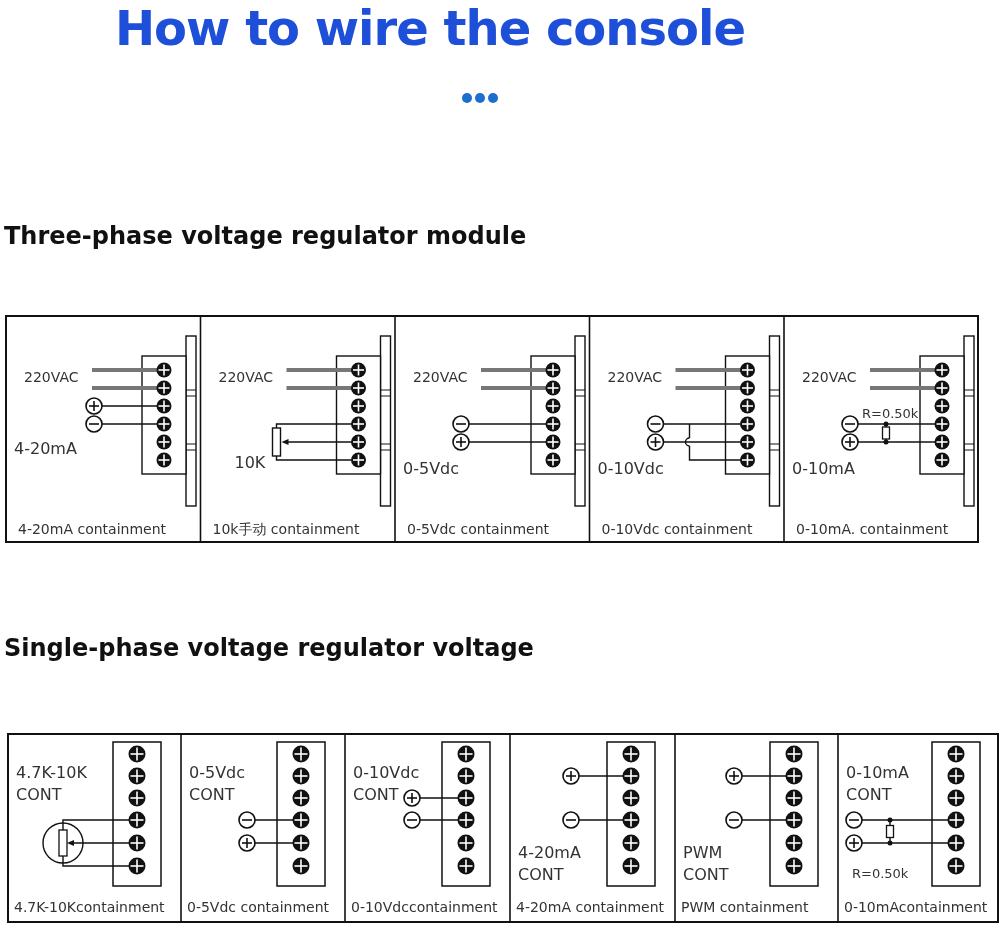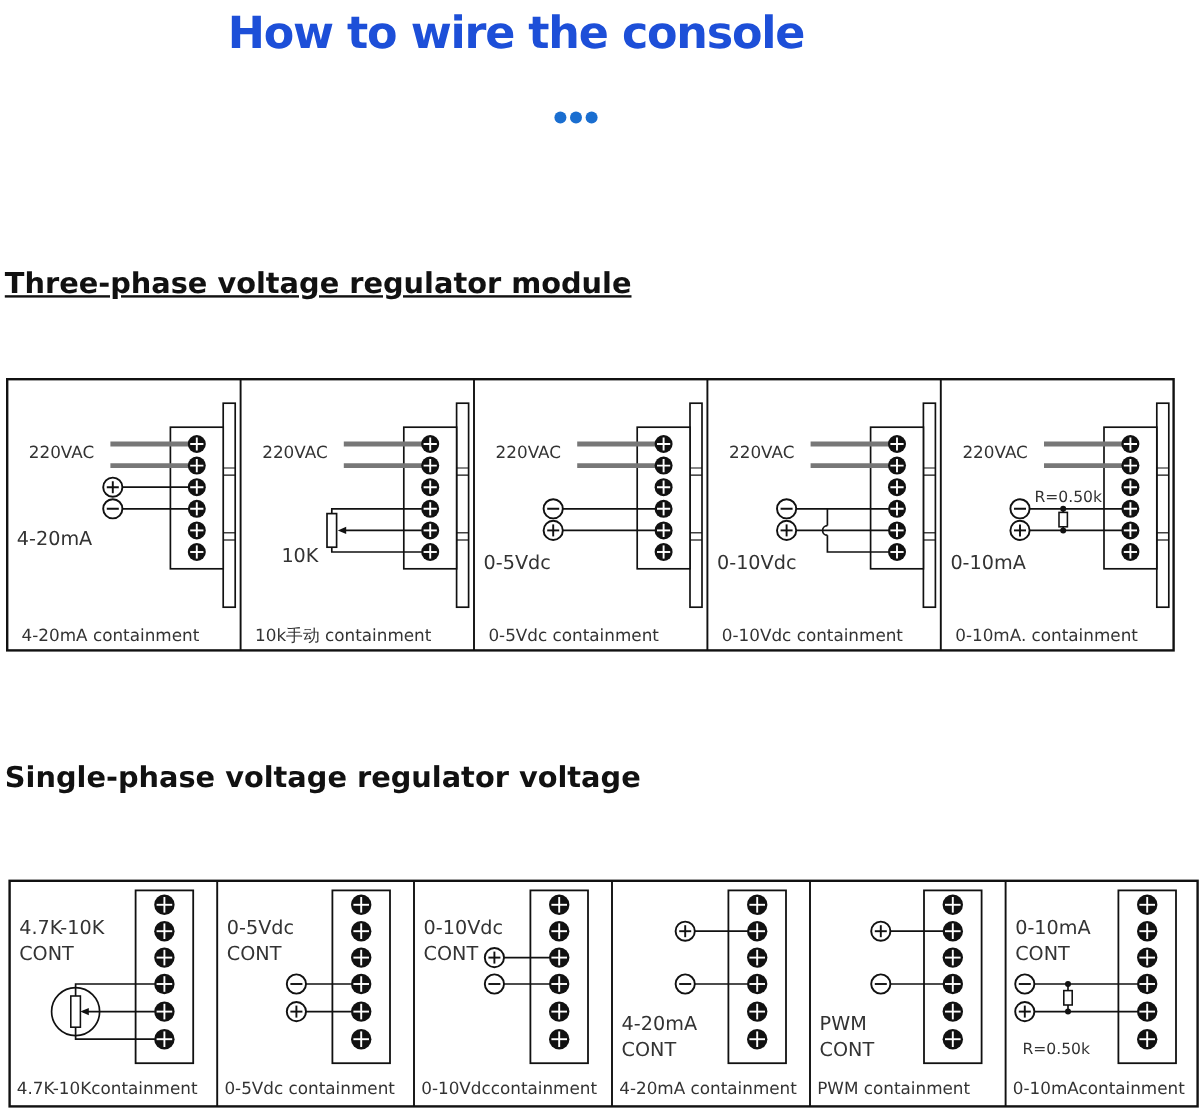--- a/index.html
+++ b/index.html
@@ -1,26 +1,26 @@
 <!DOCTYPE html>
 <html><head>
 <meta charset="utf-8">
 <style>
   html, body { margin: 0; padding: 0; background: #ffffff; }
   body { width: 1000px; height: 928px; position: relative; overflow: hidden;
          font-family: "DejaVu Sans", sans-serif; }
   .title { position: absolute; left: 0; width: 860px; top: 0; text-align: center;
-           font-family: "DejaVu Sans", sans-serif; font-weight: bold; font-size: 37px;
+           font-family: "DejaVu Sans", sans-serif; font-weight: bold; font-size: 48px;
            color: #1d4fd8; letter-spacing: -1px; line-height: 56px; }
   .dots { position: absolute; left: 462px; top: 88px; width: 42px; height: 14px; }
   .dots span { display: inline-block; width: 10px; height: 10px; border-radius: 50%;
                background: #1a6ed0; margin-right: 3px; }
   .section-heading { position: absolute; left: 4px; font-weight: bold; font-size: 24px;
                      color: #111; font-family: "DejaVu Sans", sans-serif; }
-  #h3 { top: 222px; text-decoration: underline; }
+  #h3 { top: 222px; }
   #h1 { top: 634px; }
   svg { position: absolute; left: 0; }
   #svg3 { top: 314px; }
   #svg1 { top: 730px; }
   svg text { font-family: "DejaVu Sans", sans-serif; fill: #333; }
 </style>
 </head>
 <body>
 
 <div class="title">How to wire the console</div>

